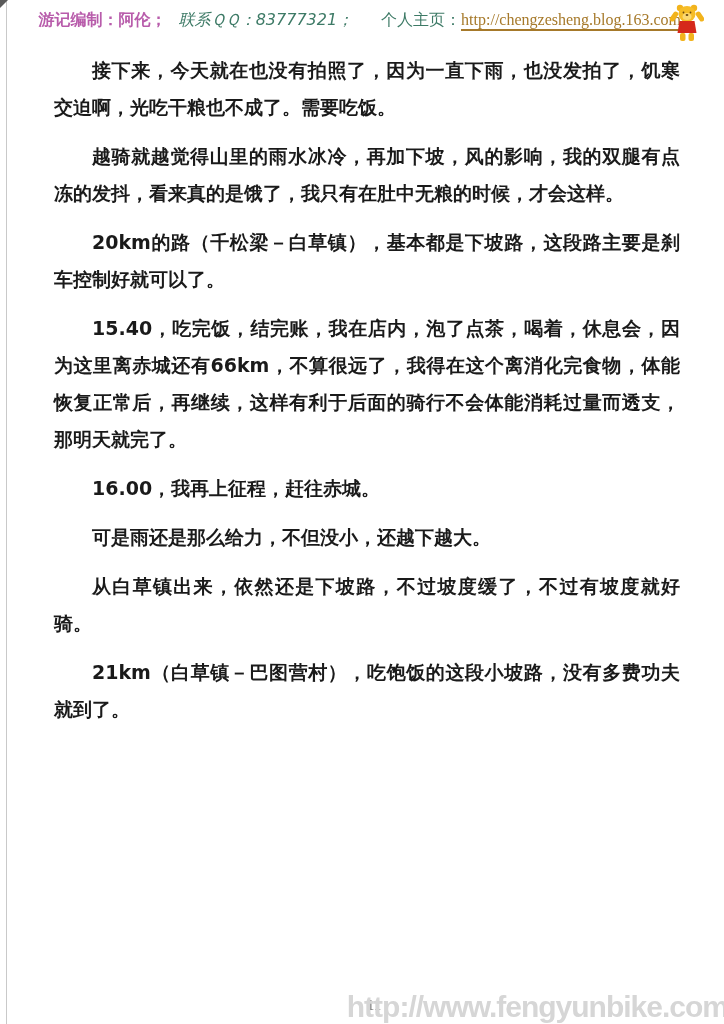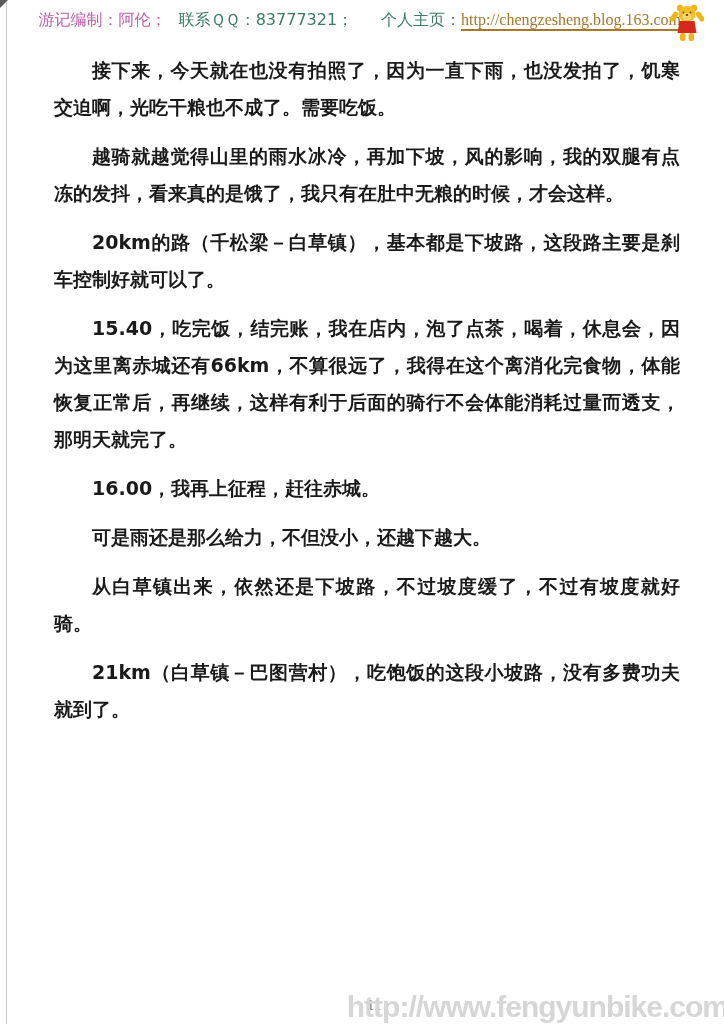--- a/index.html
+++ b/index.html
@@ -26,22 +26,22 @@
   }
   header.page-header {
     position: absolute;
     left: 0; top: 8px;
     width: 100%;
     text-align: center;
     font-size: 16px;
     line-height: 24px;
     white-space: nowrap;
   }
-  .credit   { color: var(--credit);  margin-right: 12px; }
-  .qq       { color: var(--contact); margin-right: 28px; }
+  .credit   { color: var(--credit);  margin-right: 12px; font-weight: bold; }
+  .qq       { color: var(--contact); margin-right: 28px; font-style: italic; }
   .home     { color: var(--contact); }
   .url {
     color: var(--url);
     text-decoration: none;
     border-bottom: 2px solid var(--url);
     padding-bottom: 1px;
     font-family: "Liberation Serif", "DejaVu Serif", serif;
   }
   .pooh {
     position: absolute;

